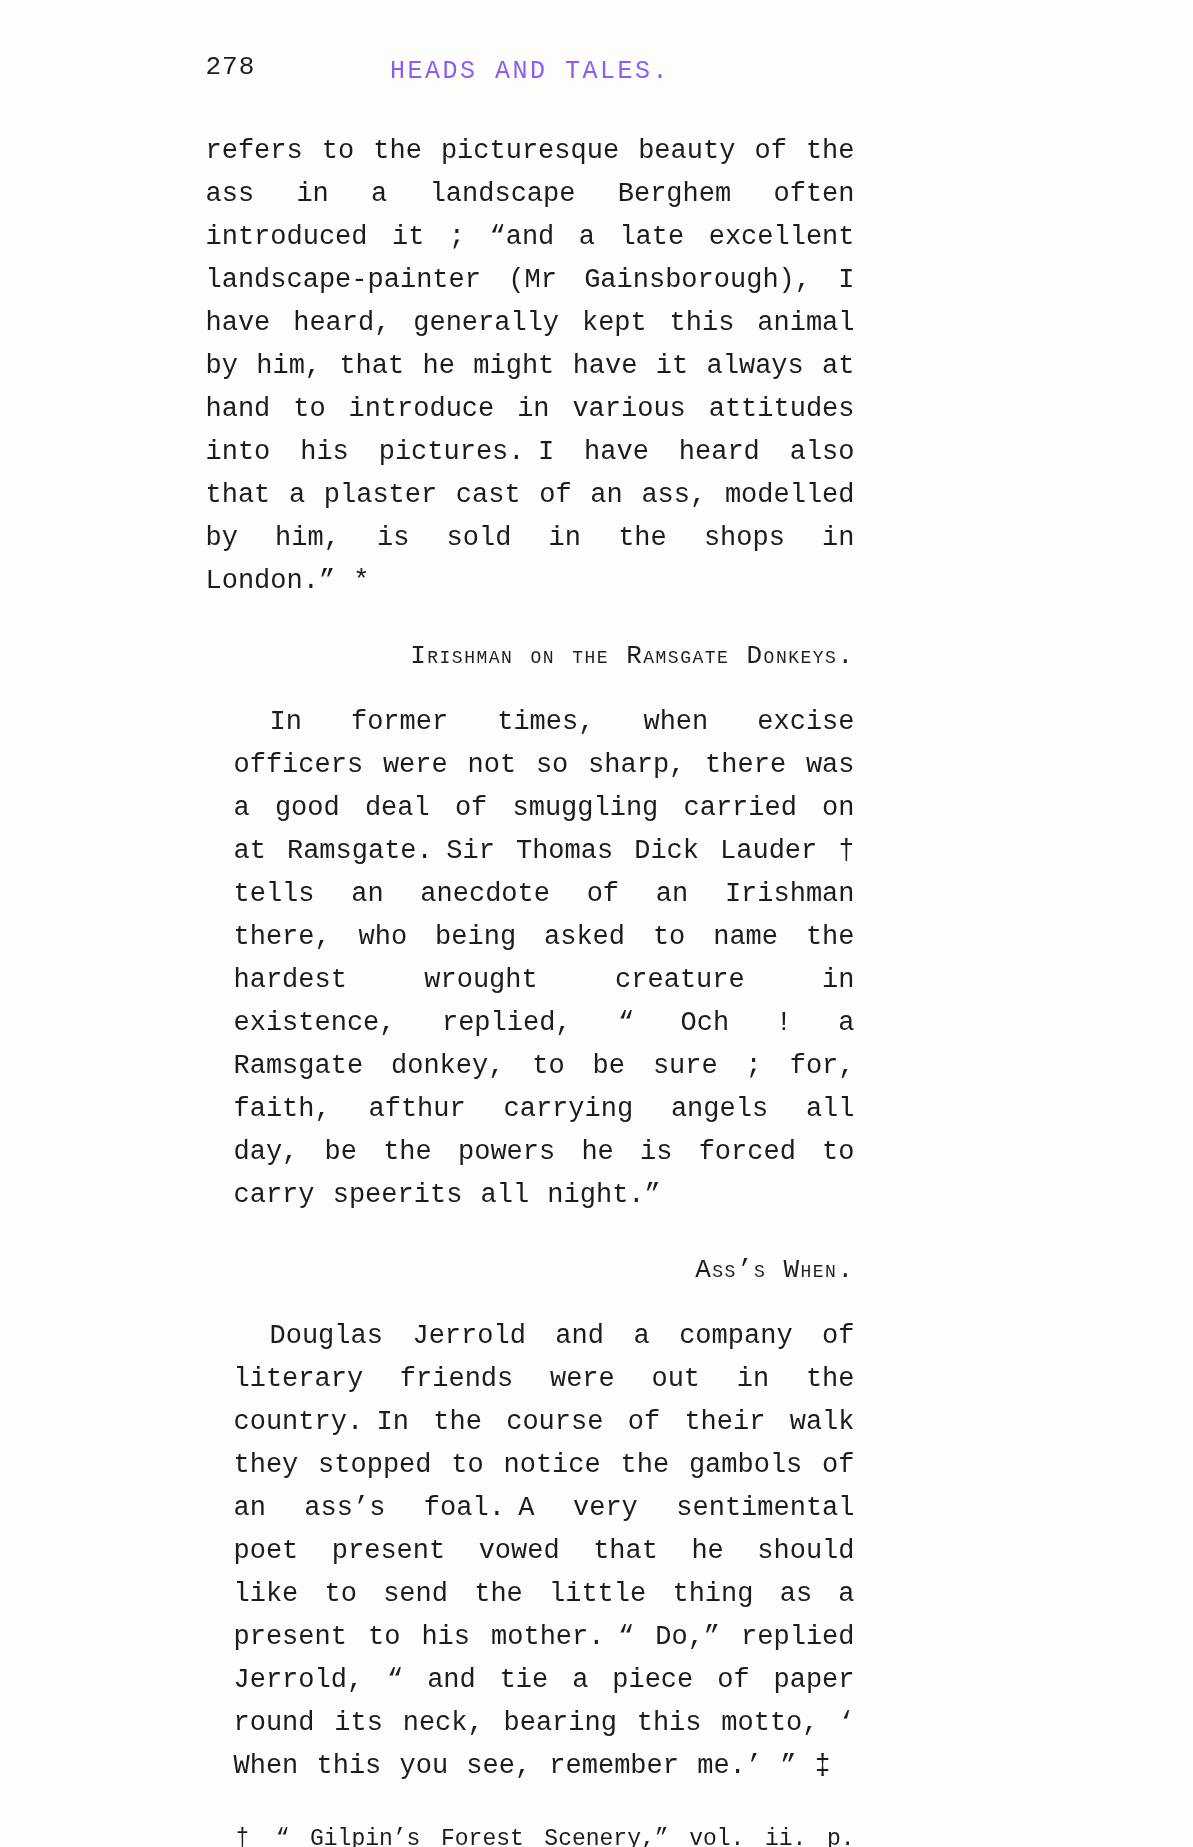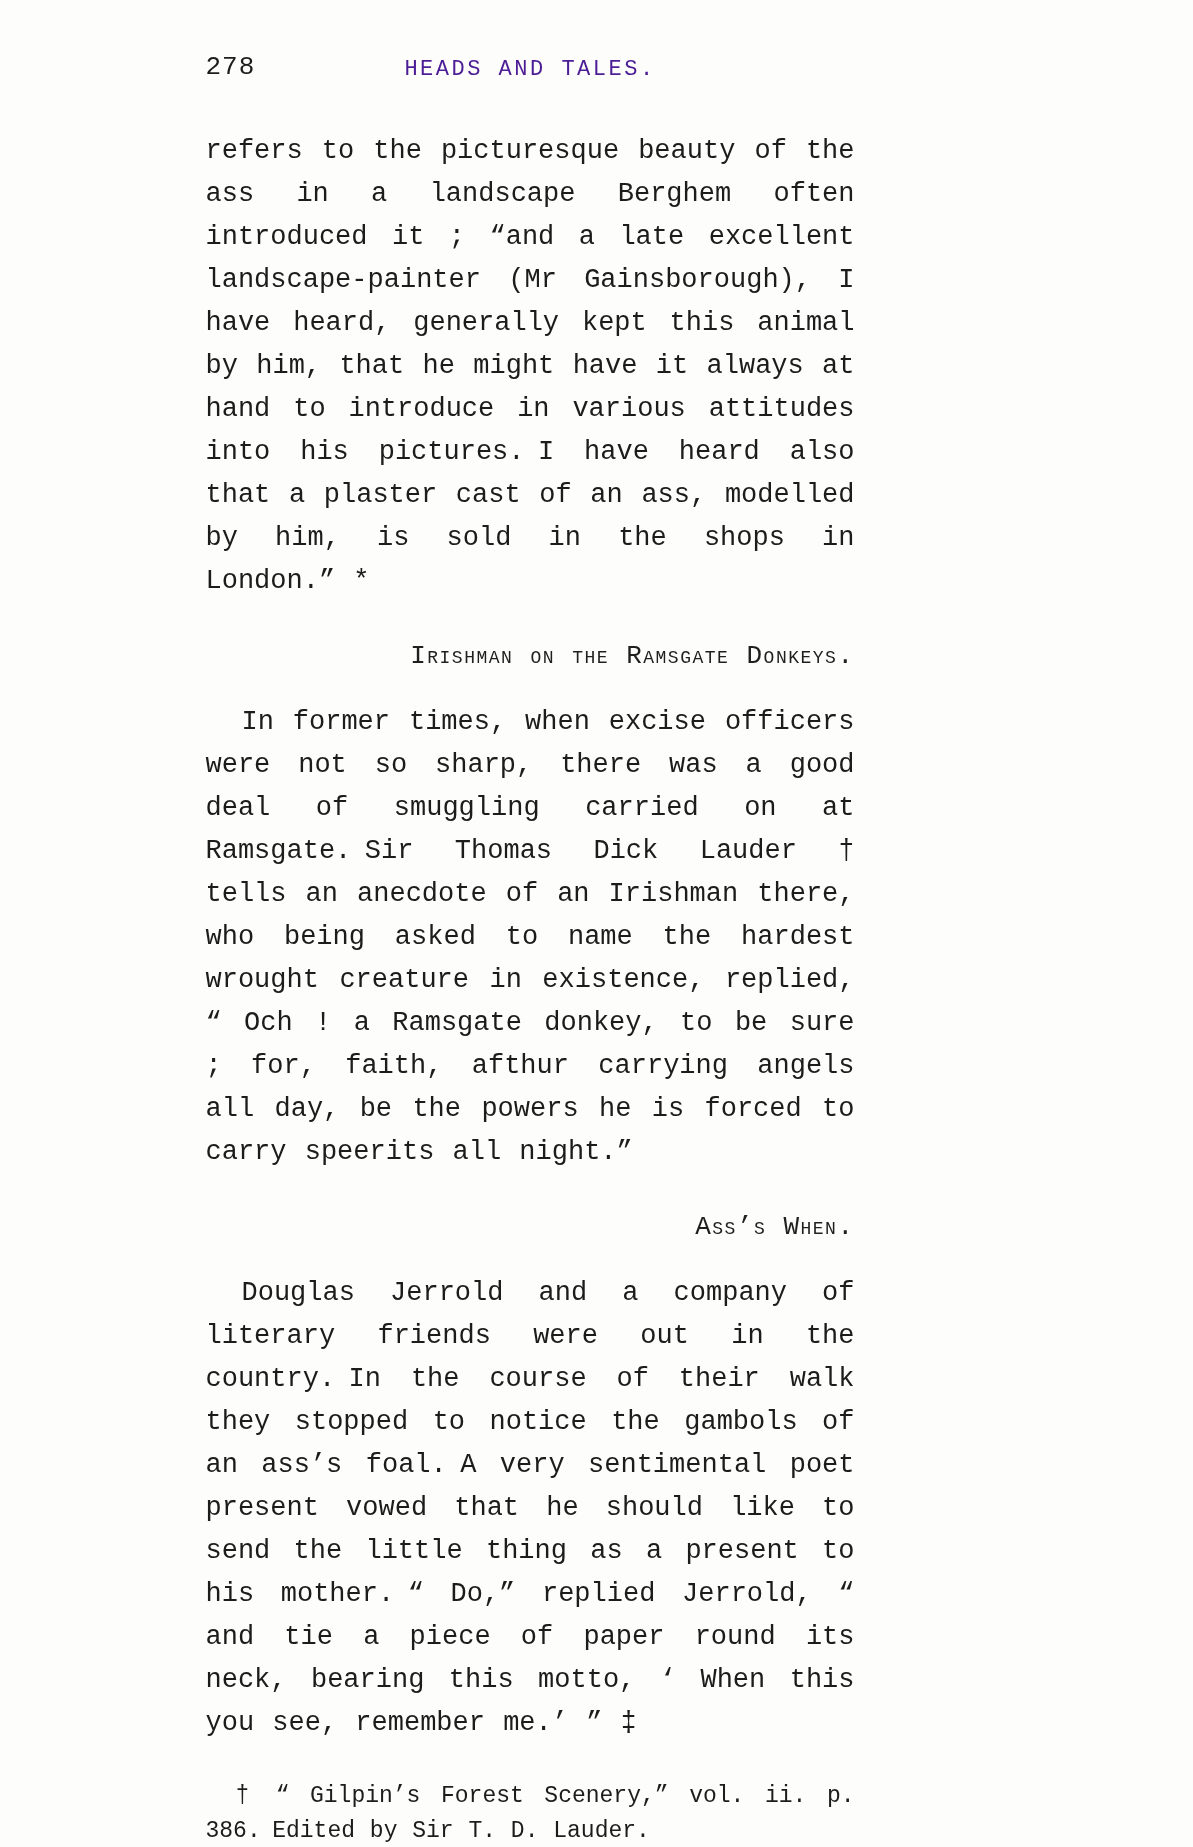--- a/index.html
+++ b/index.html
@@ -31,35 +31,36 @@
     top: 0;
     font-size: 26px;
     letter-spacing: 1px;
   }
 
   .running-title {
     position: absolute;
     left: 50%;
     top: 5px;
     transform: translateX(-50%);
-    font-size: 22px;
+    font-size: 25px;
     letter-spacing: 2.5px;
     white-space: nowrap;
-    color: #4c1d95;
+    color: #8b5cf6;
   }
 
   .para {
     font-size: 27px;
     line-height: 43px;
     text-align: justify;
     word-spacing: 2px;
   }
 
   .para.indent {
     text-indent: 36px;
+    margin-left: 28px;
   }
 
   .section-heading {
     font-size: 26px;
     font-weight: normal;
     font-variant: small-caps;
     text-align: right;
     letter-spacing: 1.5px;
     margin: 38px 0 30px;
     color: #1f1f1c;

